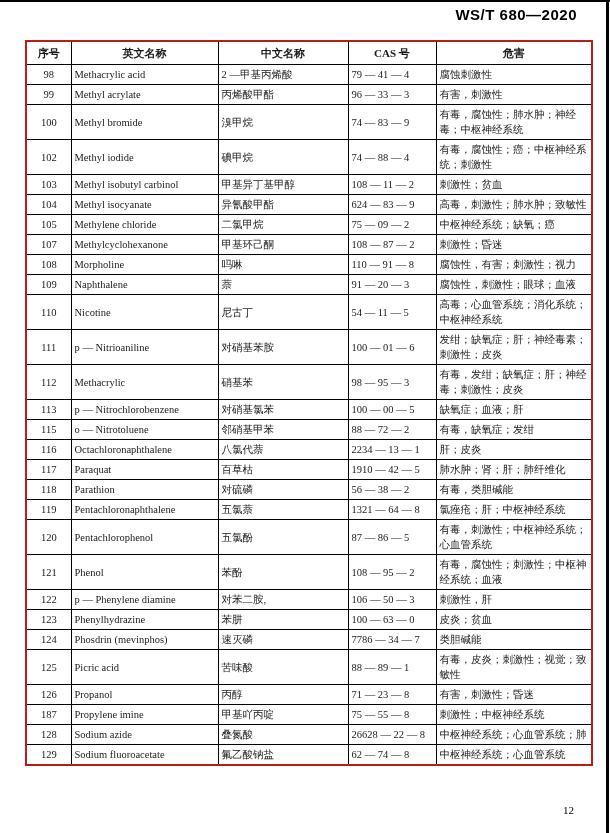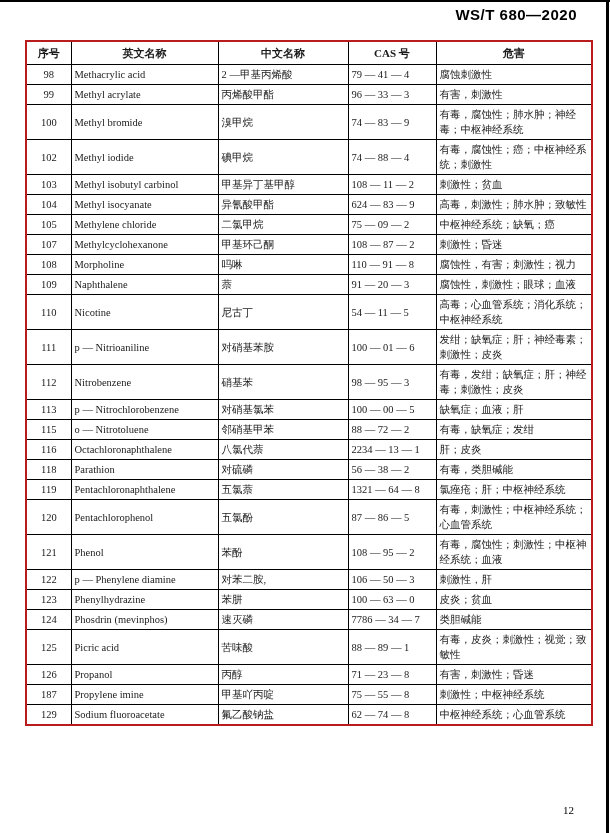--- a/index.html
+++ b/index.html
@@ -162,21 +162,21 @@
       </tr>
       <tr>
         <td class="col-no">111</td>
         <td class="col-en">p — Nitrioaniline</td>
         <td class="col-cn">对硝基苯胺</td>
         <td class="col-cas">100 — 01 — 6</td>
         <td class="col-hazard">发绀；缺氧症；肝；神经毒素；刺激性；皮炎</td>
       </tr>
       <tr>
         <td class="col-no">112</td>
-        <td class="col-en">Nitrobenzene</td>
+        <td class="col-en">Methacrylic</td>
         <td class="col-cn">硝基苯</td>
         <td class="col-cas">98 — 95 — 3</td>
         <td class="col-hazard">有毒，发绀；缺氧症；肝；神经毒；刺激性；皮炎</td>
       </tr>
       <tr>
         <td class="col-no">113</td>
         <td class="col-en">p — Nitrochlorobenzene</td>
         <td class="col-cn">对硝基氯苯</td>
         <td class="col-cas">100 — 00 — 5</td>
         <td class="col-hazard">缺氧症；血液；肝</td>
@@ -189,20 +189,27 @@
         <td class="col-hazard">有毒，缺氧症；发绀</td>
       </tr>
       <tr>
         <td class="col-no">116</td>
         <td class="col-en">Octachloronaphthalene</td>
         <td class="col-cn">八氯代萘</td>
         <td class="col-cas">2234 — 13 — 1</td>
         <td class="col-hazard">肝；皮炎</td>
       </tr>
       <tr>
+        <td class="col-no">117</td>
+        <td class="col-en">Paraquat</td>
+        <td class="col-cn">百草枯</td>
+        <td class="col-cas">1910 — 42 — 5</td>
+        <td class="col-hazard">肺水肿；肾；肝；肺纤维化</td>
+      </tr>
+      <tr>
         <td class="col-no">118</td>
         <td class="col-en">Parathion</td>
         <td class="col-cn">对硫磷</td>
         <td class="col-cas">56 — 38 — 2</td>
         <td class="col-hazard">有毒，类胆碱能</td>
       </tr>
       <tr>
         <td class="col-no">119</td>
         <td class="col-en">Pentachloronaphthalene</td>
         <td class="col-cn">五氯萘</td>
@@ -259,20 +266,27 @@
         <td class="col-hazard">有害，刺激性；昏迷</td>
       </tr>
       <tr>
         <td class="col-no">187</td>
         <td class="col-en">Propylene imine</td>
         <td class="col-cn">甲基吖丙啶</td>
         <td class="col-cas">75 — 55 — 8</td>
         <td class="col-hazard">刺激性；中枢神经系统</td>
       </tr>
       <tr>
+        <td class="col-no">128</td>
+        <td class="col-en">Sodium azide</td>
+        <td class="col-cn">叠氮酸</td>
+        <td class="col-cas">26628 — 22 — 8</td>
+        <td class="col-hazard">中枢神经系统；心血管系统；肺</td>
+      </tr>
+      <tr>
         <td class="col-no">129</td>
         <td class="col-en">Sodium fluoroacetate</td>
         <td class="col-cn">氟乙酸钠盐</td>
         <td class="col-cas">62 — 74 — 8</td>
         <td class="col-hazard">中枢神经系统；心血管系统</td>
       </tr>
     </tbody>
 </table>
 
 <div class="page-number">12</div>

